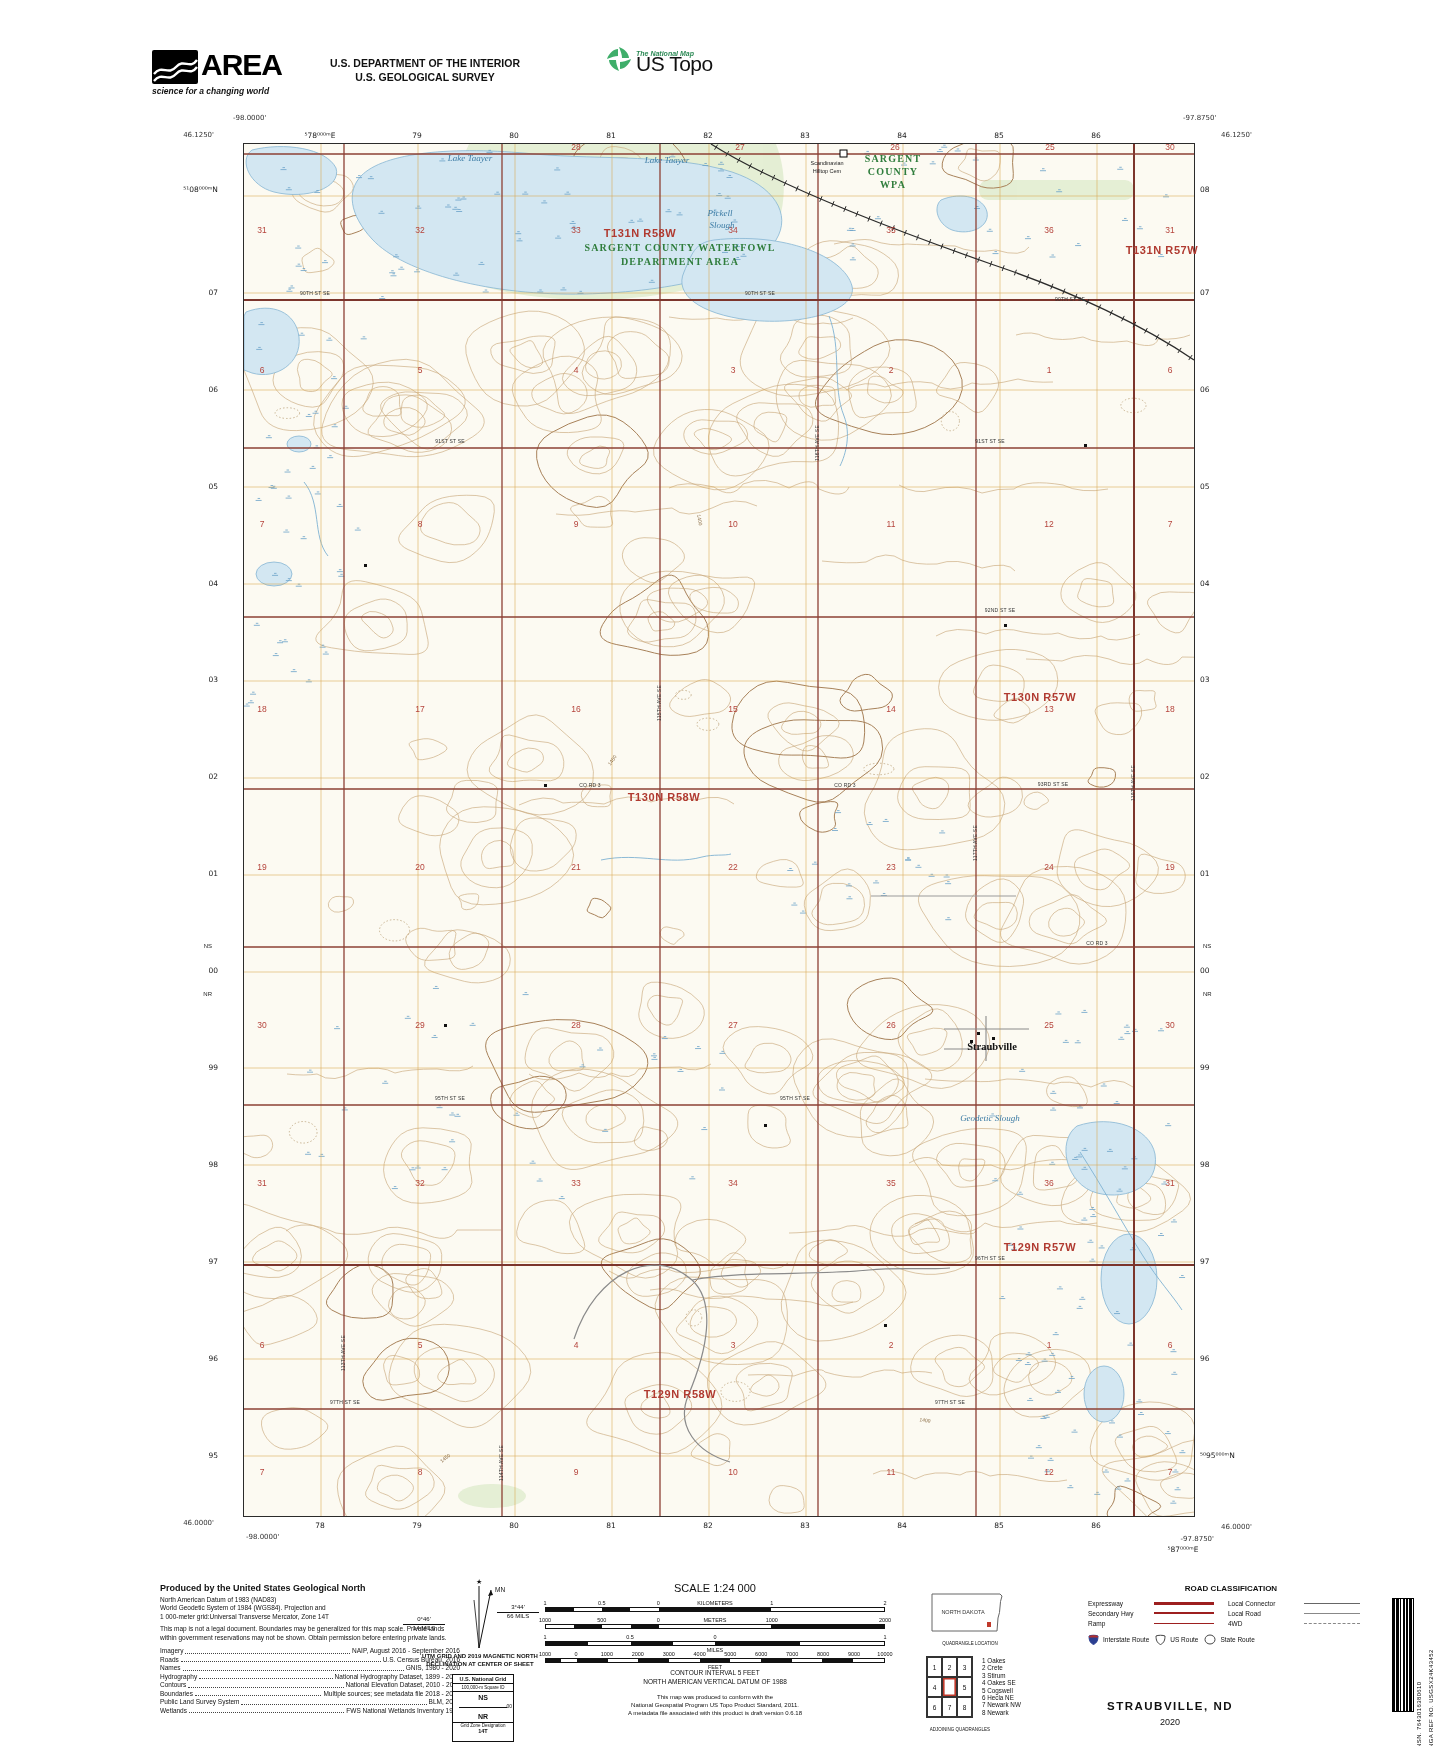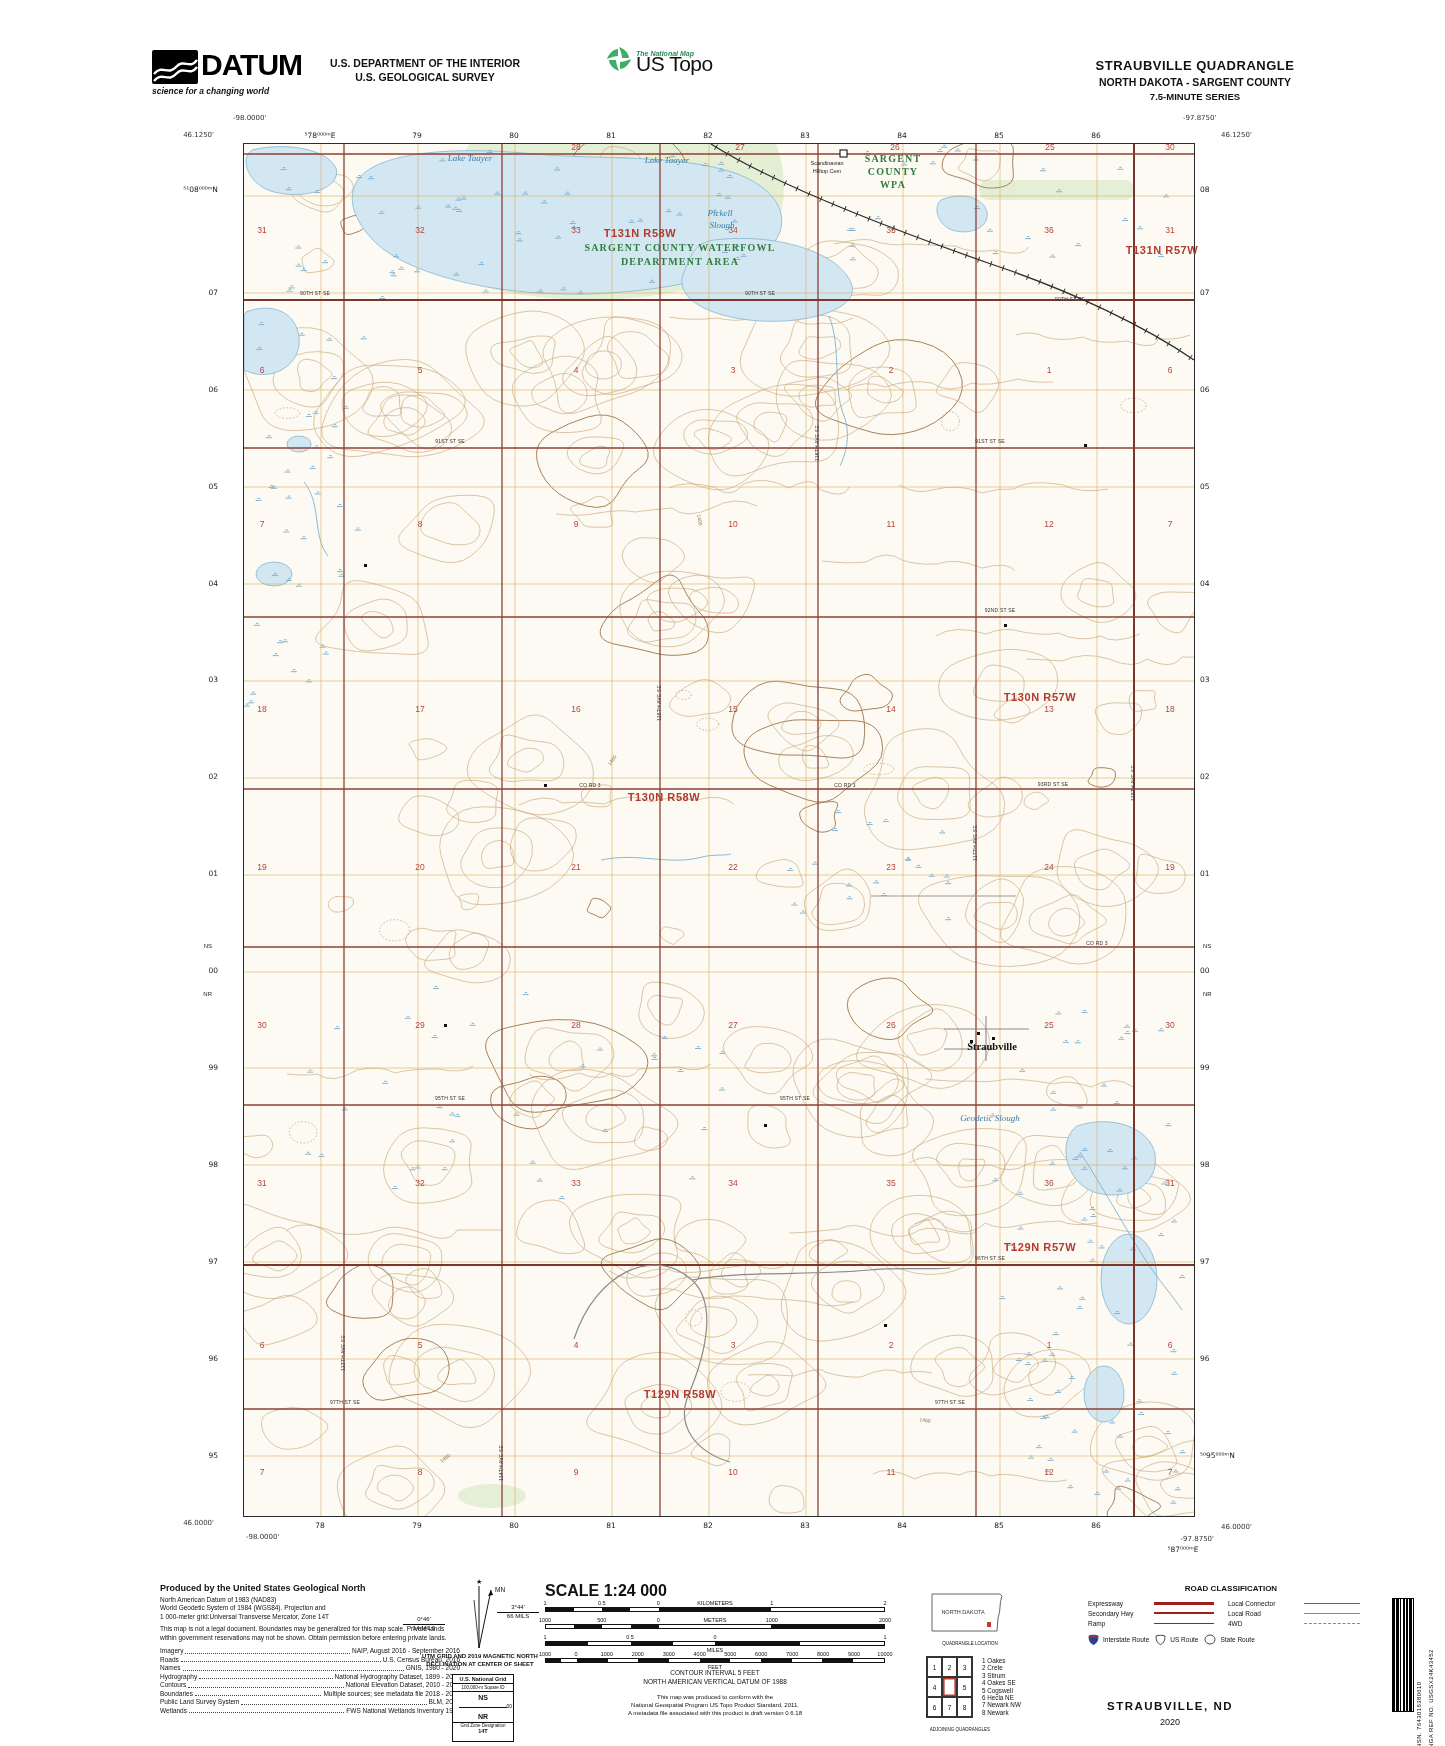--- a/index.html
+++ b/index.html
@@ -47,22 +47,22 @@
   #credits .c-title{font-weight:bold;font-size:9px;margin-bottom:3px;}
   #credits .c-para{margin-top:4px;}
   #credits-list{margin-top:5px;}
   .credit-row{display:flex;align-items:flex-end;}
   .credit-dots{flex:1;border-bottom:1px dotted #444;margin:0 2px 2px;}
   #decl{left:423px;top:1576px;width:112px;height:96px;}
   .fraction{position:absolute;text-align:center;font-size:6px;width:42px;line-height:7px;}
   .fraction .top{border-bottom:1px solid #111;display:block;padding-bottom:1px;}
   #decl-cap{position:absolute;left:400px;top:1652px;width:160px;text-align:center;
             font-size:6px;font-weight:bold;line-height:8px;}
-  #scale-title{position:absolute;left:545px;top:1582px;width:340px;
-               font-weight:bold;font-size:16px;}
+  #scale-title{position:absolute;left:545px;top:1582px;width:340px;text-align:center;
+               font-weight:normal;font-size:11px;}
   #scalebars{position:absolute;left:545px;top:1600px;width:340px;}
   .sb-row{position:relative;height:17px;}
   .sb-labels{position:relative;height:7px;font-size:5.5px;}
   .sb-labels span{position:absolute;transform:translateX(-50%);}
   .sb-bar{position:relative;height:3px;border:1px solid #111;background:#fff;}
   .sb-seg{position:absolute;top:0;bottom:0;background:#111;}
   .sb-word{text-align:center;font-size:5.5px;margin-top:1px;}
   #contour-note{position:absolute;left:545px;top:1669px;width:340px;text-align:center;
                 font-size:6.5px;line-height:8.5px;}
   #conform-note{position:absolute;left:520px;top:1693px;width:390px;text-align:center;
@@ -109,21 +109,21 @@
 
 <div id="page">
 
   <div class="hdr-abs" id="usgs-logo">
     <div id="usgs-box">
       <svg width="46" height="34" viewBox="0 0 46 34">
         <path d="M2,24 C10,14 16,26 24,17 C32,8 38,20 45,10" stroke="#fff" stroke-width="2.4" fill="none"></path>
         <path d="M2,31 C10,21 16,33 24,24 C32,15 38,27 45,17" stroke="#fff" stroke-width="2.4" fill="none"></path>
       </svg>
     </div>
-    <span id="usgs-word">DATUM</span>
+    <span id="usgs-word">AREA</span>
   </div>
   <span id="usgs-tag">science for a changing world</span>
 
   <div class="hdr-abs" id="dept-block">
     <div>U.S. DEPARTMENT OF THE INTERIOR</div>
     <div>U.S. GEOLOGICAL SURVEY</div>
   </div>
 
   <div class="hdr-abs" id="ustopo">
     <svg width="26" height="26" viewBox="0 0 26 26">
@@ -133,25 +133,20 @@
         <path d="M13,25 C7,23 3,18 3,14 L10,14 C10,17 11,20 13,25 Z"></path>
         <path d="M1,13 C3,7 8,3 12,3 L12,10 C9,10 6,11 1,13 Z"></path>
       </g>
     </svg>
     <div id="ustopo-txt">
       <div id="tnm">The National Map</div>
       <div id="ustopo-big">US Topo</div>
     </div>
   </div>
 
-  <div class="hdr-abs" id="quad-block">
-    <div id="quad-title">STRAUBVILLE QUADRANGLE</div>
-    <div id="quad-sub1">NORTH DAKOTA - SARGENT COUNTY</div>
-    <div id="quad-sub2">7.5-MINUTE SERIES</div>
-  </div>
 
   <div id="map-frame">
     <svg id="mapsvg" width="950" height="1372" viewBox="0 0 950 1372">
       <rect x="0" y="0" width="950" height="1372" fill="#fcfaf2"></rect>
       <g id="g-green" fill="#cde3b8" opacity="0.5" stroke="none">
         <path d="M225,0 L532,0 C548,40 540,96 505,122 C440,160 320,164 245,144 C205,132 196,84 208,38 Z"></path>
         <rect x="735" y="36" width="155" height="20" rx="9"></rect>
         <ellipse cx="248" cy="1352" rx="34" ry="12"></ellipse>
       </g>
       <g id="g-contours" fill="none">

